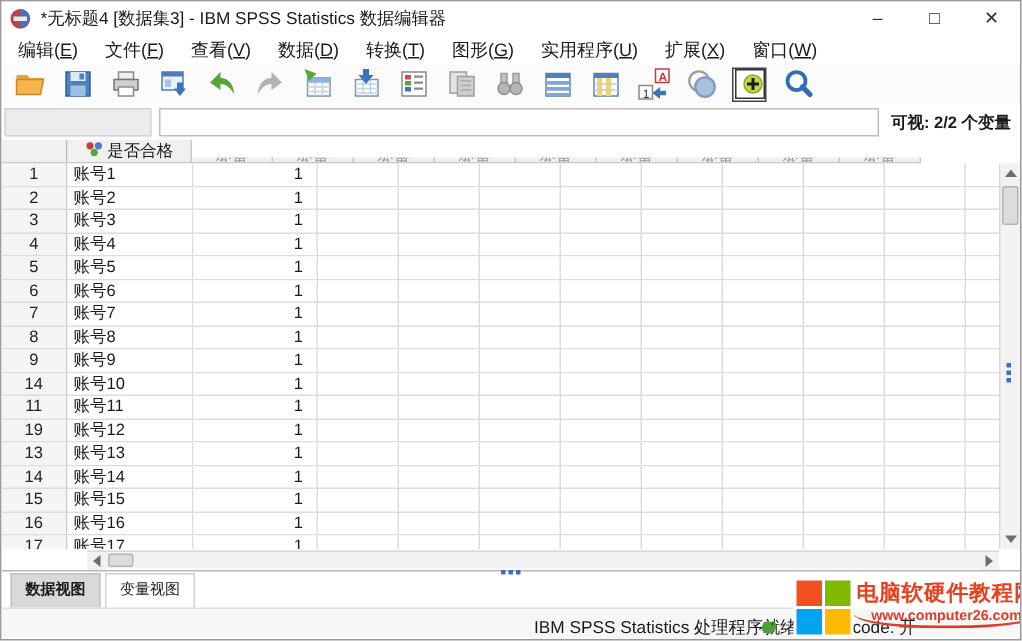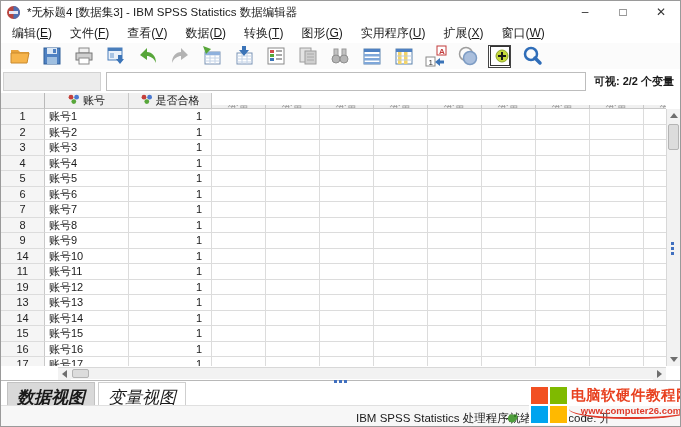--- a/index.html
+++ b/index.html
@@ -59,21 +59,21 @@
   .tri.t-down  { border-left:4px solid transparent; border-right:4px solid transparent; border-top:5px solid #6e6e6e; }
   .tri.t-left  { border-top:4px solid transparent; border-bottom:4px solid transparent; border-right:5px solid #6e6e6e; }
   .tri.t-right { border-top:4px solid transparent; border-bottom:4px solid transparent; border-left:5px solid #6e6e6e; }
   .vthumb { position:absolute; left:1px; width:11px; top:15px; height:26px; background:#dcdcdc; border:1px solid #b4b4b4; border-radius:2px; }
   .hthumb { position:absolute; top:1px; height:9px; left:14px; width:17px; background:#dcdcdc; border:1px solid #b4b4b4; border-radius:2px; }
   .split-dots-v { position:absolute; left:4px; top:133px; display:flex; flex-direction:column; gap:2px; }
   .split-dots-h { position:absolute; left:333px; bottom:-3px; display:flex; gap:2px; z-index:6; }
   .dot { width:3px; height:3px; background:#3f6fbf; }
   
   .tabrow { height:24px; background:#fff; display:flex; align-items:flex-start; padding:1px 0 0 6px; gap:3px; }
-  .vtab { font-size:17px; padding:3px 9px 14px 9px; border:1px solid #cfcfcf; background:#fff; white-space:nowrap;font-style:italic; }
+  .vtab { font-size:10px; padding:3px 9px 14px 9px; border:1px solid #cfcfcf; background:#fff; white-space:nowrap; }
   .vtab.active { background:#d9d9d9; border-color:#c2c2c2; border-bottom:3px solid #3366a9; font-weight:bold; }
   
   .statusbar { height:23px; background:#f7f7f7; border-top:1px solid #e0e0e0; position:relative; font-size:11.5px; }
   .status-msg { position:absolute; left:355px; top:5px; white-space:nowrap; }
   .proc-icon { position:absolute; left:505px; top:5px; }
   .unicode-label { position:absolute; left:550px; top:5px; white-space:nowrap; }
   
   .watermark { position:absolute; left:528px; top:384px; display:flex; align-items:flex-start; z-index:10; }
   .wm-logo { background:#fff; padding:2px; display:grid; grid-template-columns:17px 17px; grid-template-rows:17px 17px; gap:2px; }
   .wm-sq { width:17px; height:17px; }
@@ -245,28 +245,20 @@
 <div class="cellbar">
   <div class="cellref"></div>
   <input class="celledit" value="" style="">
   <span class="visible-label">可视: 2/2 个变量</span>
 </div>
 
 <div class="grid-area">
   <div class="grid-clip">
     <div class="grid-header" id="grid-header">
         <div class="hcell corner"></div>
-        <div class="hcell w-col1">
-          <span><svg class="nominal-icon" viewBox="0 0 12 11">
-              <circle cx="3" cy="3.2" r="2.4" fill="#c4403a"></circle>
-              <circle cx="8.6" cy="3.2" r="2.4" fill="#4b79d0"></circle>
-              <circle cx="5.8" cy="7.6" r="2.4" fill="#57a639"></circle>
-            </svg></span>
-          <span>账号</span>
-        </div>
         <div class="hcell w-col2">
           <span><svg class="nominal-icon" viewBox="0 0 12 11">
               <circle cx="3" cy="3.2" r="2.4" fill="#c4403a"></circle>
               <circle cx="8.6" cy="3.2" r="2.4" fill="#4b79d0"></circle>
               <circle cx="5.8" cy="7.6" r="2.4" fill="#57a639"></circle>
             </svg></span>
           <span>是否合格</span>
         </div>
         <div class="hcell placeholder w-var">变量</div>
         <div class="hcell placeholder w-var">变量</div>

